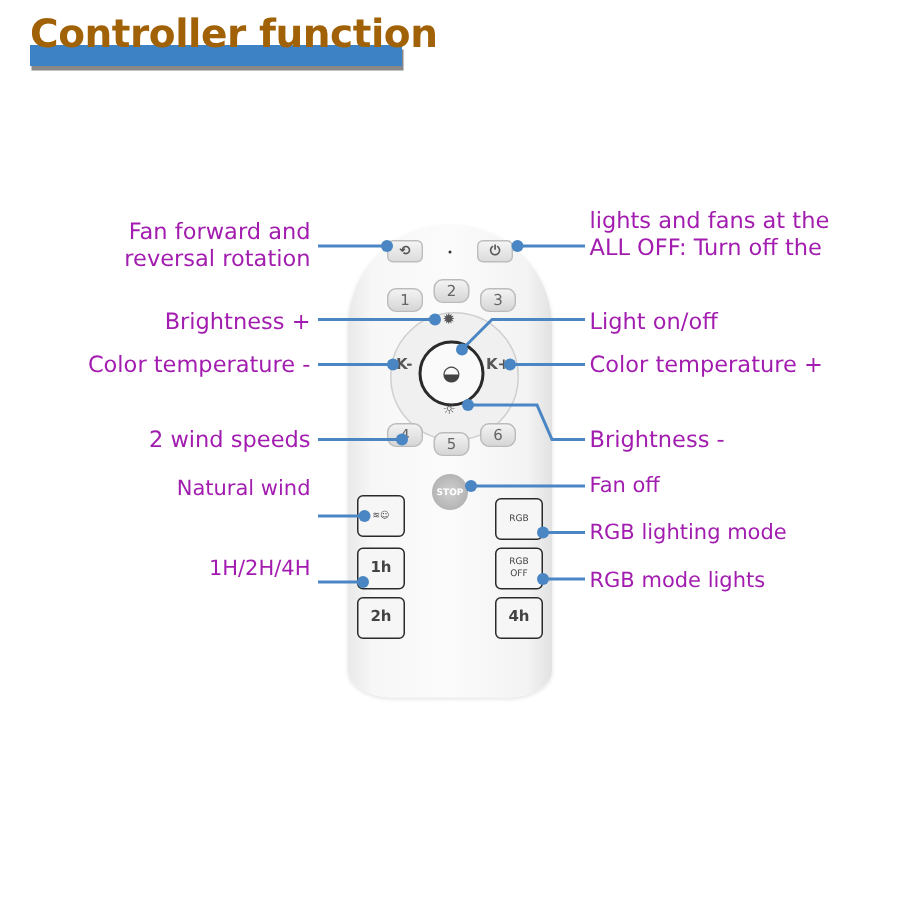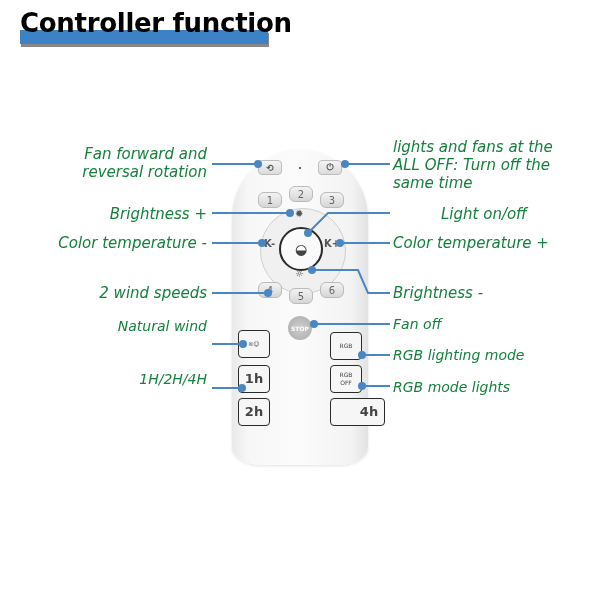--- a/index.html
+++ b/index.html
@@ -1,35 +1,35 @@
 <!DOCTYPE html>
 <html><head>
 <meta charset="utf-8">
 <style>
   html, body { margin:0; padding:0; }
   body { width:600px; height:600px; background:#ffffff; position:relative; overflow:hidden; font-family:"DejaVu Sans", sans-serif; color:#1f1f1f; }
   .title-wrap { position:absolute; left:20px; top:8px; }
   .title-bar { position:absolute; left:0; top:22px; width:248px; height:14px; background:#3e82c6; box-shadow:1px 3px 0 #888; }
-  .title { position:relative; font-family:"DejaVu Sans", sans-serif; font-weight:bold; font-size:26px; color:#000000; letter-spacing:-0.3px; white-space:nowrap; }
+  .title { position:relative; font-family:"DejaVu Sans", sans-serif; font-weight:bold; font-size:26px; color:#a16207; letter-spacing:-0.3px; white-space:nowrap; }
 
-  .lbl { position:absolute; font-size:15px; line-height:18px; color:#15803d; white-space:nowrap;font-style:italic; }
+  .lbl { position:absolute; font-size:15px; line-height:18px; color:#a21caf; white-space:nowrap; }
   .lbl.r { text-align:right; }
   .lbl.sm { font-size:14px; }
 
   svg.lines { position:absolute; left:0; top:0; }
 
   
   .remote { position:absolute; left:232px; top:150px; width:136px; height:315px; background:linear-gradient(90deg,#e9e9e9 0%,#f7f7f7 12%,#fbfbfb 50%,#f3f3f3 88%,#e2e2e2 100%); border-radius:68px 68px 30px 30px / 68px 68px 18px 18px; box-shadow:0 1px 3px rgba(0,0,0,0.12); }
   .btn { position:absolute; background:linear-gradient(#f4f4f4,#dcdcdc); border:1px solid #bdbdbd; border-radius:4px; display:flex; align-items:center; justify-content:center; font-size:9px; font-weight:bold; color:#555; }
   .ring { position:absolute; left:28px; top:58px; width:84px; height:84px; border-radius:50%; background:#f0f0f0; border:1px solid #cfcfcf; }
   .center { position:absolute; left:47px; top:77px; width:44px; height:44px; border-radius:50%; background:#fafafa; border:2px solid #2a2a2a; box-sizing:border-box; display:flex; align-items:center; justify-content:center; font-size:14px; color:#444; }
   .num { position:absolute; width:22px; height:14px; background:linear-gradient(#f3f3f3,#d6d6d6); border:1px solid #bbb; border-radius:6px; font-size:10px; color:#666; display:flex; align-items:center; justify-content:center; }
   .glyph { position:absolute; font-size:10px; color:#555; font-weight:bold; }
   .stop { position:absolute; left:56px; top:166px; width:24px; height:24px; border-radius:50%; background:radial-gradient(#cfcfcf,#a9a9a9); display:flex; align-items:center; justify-content:center; font-size:6px; font-weight:bold; color:#fff; }
-  .rect { position:absolute; width:30px; height:26px; background:#f6f6f6; border:1.5px solid #2a2a2a; border-radius:4px; display:flex; align-items:center; justify-content:center; font-size:13px; font-weight:bold; color:#444; text-align:center; line-height:8px; }
+  .rect { position:absolute; width:30px; height:26px; background:#f6f6f6; border:1.5px solid #2a2a2a; border-radius:4px; display:flex; align-items:center; justify-content:center; font-size:10px; font-weight:bold; color:#444; text-align:center; line-height:8px; }
   .rect.small-txt { font-size:6px; font-weight:normal; }
   .dot { position:absolute; width:2px; height:2px; background:#333; border-radius:50%; }
 </style>
 </head>
 <body>
 
 <div class="title-wrap">
   <div class="title-bar"></div>
   <div class="title">Controller function</div>
 </div>
@@ -42,23 +42,22 @@
 <div class="lbl r" style="right:393px; top:234px;">Color temperature -</div>
 <div class="lbl r" style="right:393px; top:284px;">2 wind speeds</div>
 <div class="lbl r sm" style="right:393px; top:317px;">Natural wind</div>
 <div class="lbl r sm" style="right:393px; top:370px;">
   <div>1H/2H/4H</div>
 </div>
 
 <div class="lbl" style="left:393px; top:138px;">
   <div>lights and fans at the</div>
   <div>ALL OFF: Turn off the</div>
-  <div>same time</div>
 </div>
-<div class="lbl" style="left:393px; top:205px;margin-left:48px;">Light on/off</div>
+<div class="lbl" style="left:393px; top:205px;">Light on/off</div>
 <div class="lbl" style="left:393px; top:234px;text-align:center;">Color temperature +</div>
 <div class="lbl" style="left:393px; top:284px;">Brightness -</div>
 <div class="lbl sm" style="left:393px; top:315px;">Fan off</div>
 <div class="lbl sm" style="left:393px; top:346px;">RGB lighting mode</div>
 <div class="lbl sm" style="left:393px; top:378px;">RGB mode lights</div>
 
 <div class="remote">
   <div class="btn" style="left:26px; top:10px; width:22px; height:13px;">
       <span>⟲</span>
     </div>
@@ -92,21 +91,21 @@
       <span>≋☺</span>
     </div>
   <div class="rect" style="left:6px; top:215px;">1h</div>
   <div class="rect" style="left:6px; top:248px;">2h</div>
 
   <div class="rect small-txt" style="left:98px; top:182px;">RGB</div>
   <div class="rect small-txt" style="left:98px; top:215px; flex-direction:column;">
     <span>RGB</span>
     <span>OFF</span>
   </div>
-  <div class="rect" style="left:98px; top:248px;padding-left:23px;">4h</div>
+  <div class="rect" style="left:98px; top:248px;">4h</div>
 </div>
 
 <svg class="lines" width="600" height="600">
   <g stroke="#4a86c3" stroke-width="2" fill="none">
     <line x1="212" y1="164" x2="258" y2="164"></line>
     <line x1="212" y1="213" x2="290" y2="213"></line>
     <line x1="212" y1="243" x2="262" y2="243"></line>
     <line x1="212" y1="293" x2="268" y2="293"></line>
     <line x1="212" y1="344" x2="243" y2="344"></line>
     <line x1="212" y1="388" x2="242" y2="388"></line>

